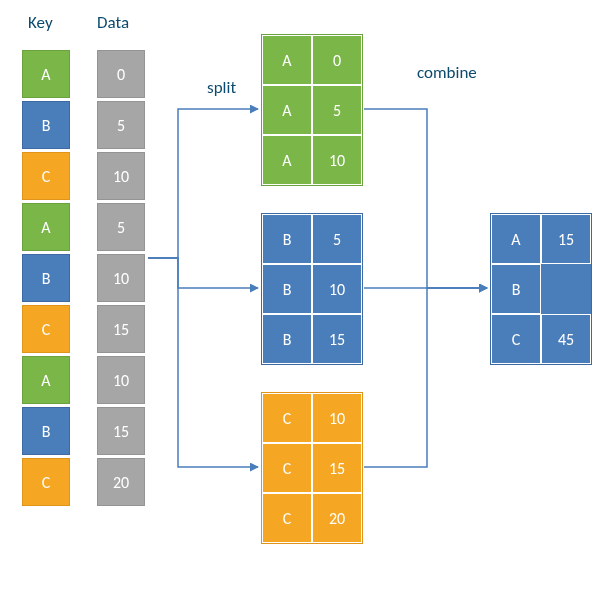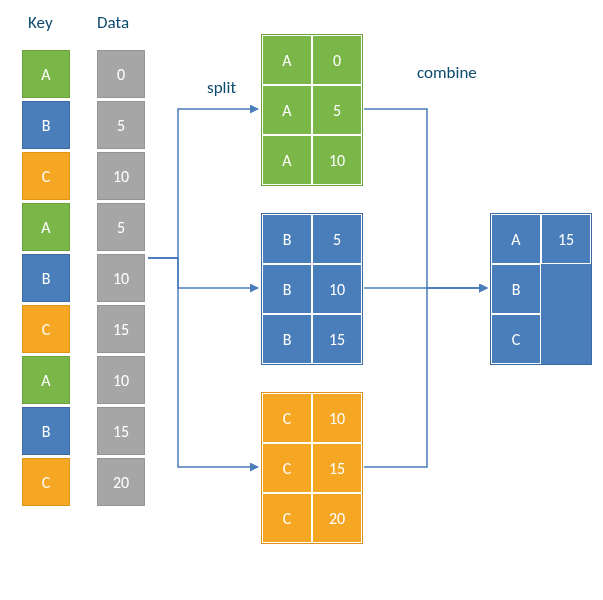--- a/index.html
+++ b/index.html
@@ -144,20 +144,21 @@
 <div class="grid3 blue" id="result" style="left:490px; top:213px;">
     <div class="row">
       <div class="cell">A</div>
       <div class="cell">15</div>
     </div>
     <div class="row">
       <div class="cell">B</div>
     </div>
     <div class="row">
       <div class="cell">C</div>
+      <div class="cell">45</div>
     </div>
   </div>
 
 <svg class="svg-overlay" width="603" height="600">
   <defs>
     <marker id="arrow" viewBox="0 0 10 10" refX="9" refY="5" markerWidth="6" markerHeight="6" orient="auto-start-reverse">
       <path d="M 0 0 L 10 5 L 0 10 z" fill="#4a7ebb"></path>
     </marker>
   </defs>
 

